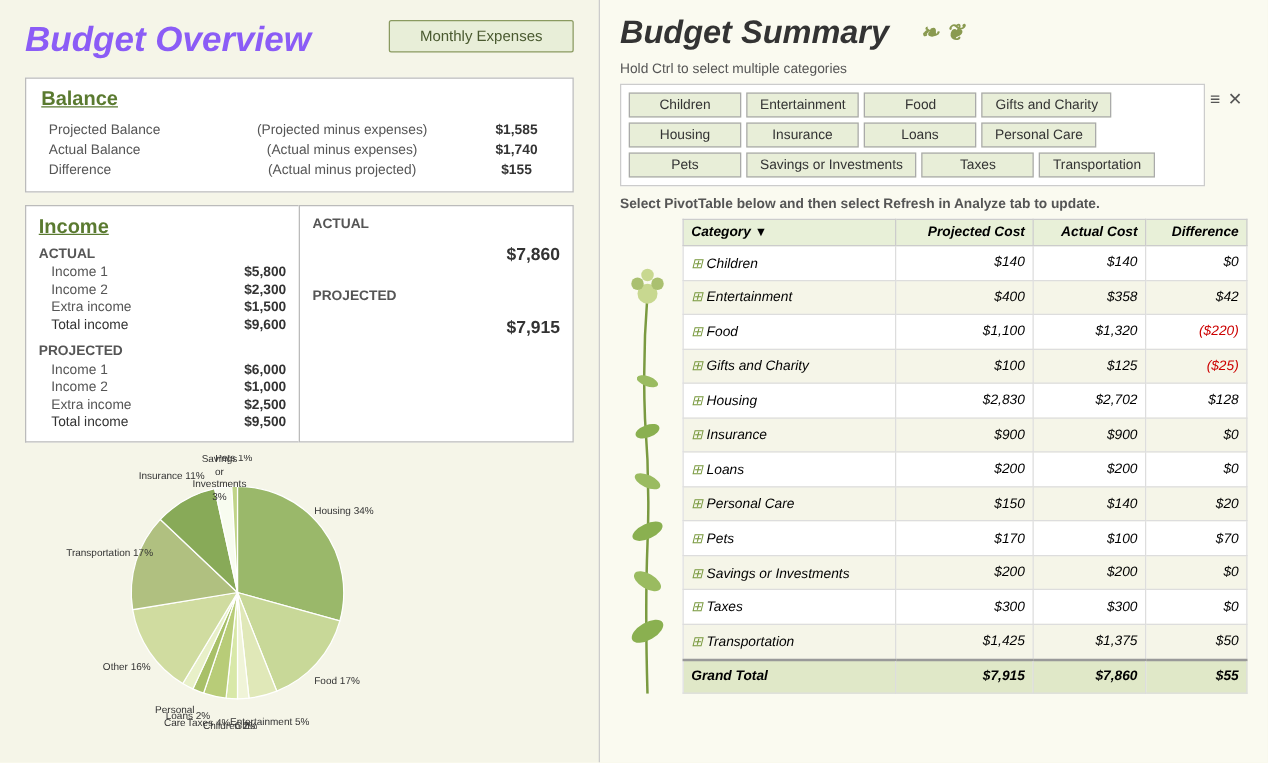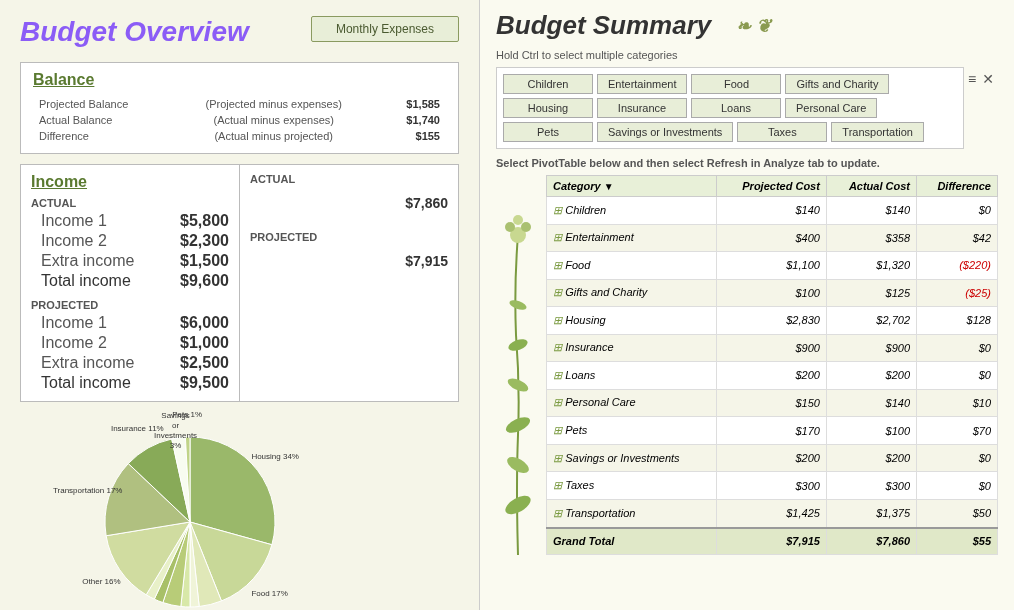--- a/index.html
+++ b/index.html
@@ -62,21 +62,21 @@
     }
     .balance-table {
       width: 100%;
       font-size: 11px;
     }
     .balance-table td {
       padding: 1px 4px;
     }
     .balance-table .label { color: #555; width: 130px; }
     .balance-table .desc { color: #555; text-align: center; }
-    .balance-table .val { text-align: right; font-weight: bold; color: #333; }
+    .balance-table .val { text-align: center; font-weight: bold; color: #333; }
     .income-expense-row {
       display: flex;
       gap: 0;
       margin-bottom: 10px;
     }
     .income-box {
       flex: 1;
       border: 1px solid #bbb;
       background: #fff;
       padding: 8px 10px;
@@ -90,21 +90,21 @@
     }
     .ie-section-label {
       font-size: 11px;
       font-weight: bold;
       color: #555;
       margin-bottom: 2px;
     }
     .ie-row {
       display: flex;
       justify-content: space-between;
-      font-size: 16px;
+      font-size: 11px;
       padding: 1px 0;
     }
     .ie-row .item-label { color: #555; padding-left: 10px; }
     .ie-row .item-val { font-weight: bold; color: #333; }
     .ie-row.total-row .item-label { color: #333; }
     .expense-single {
       display: flex;
       align-items: center;
       justify-content: flex-end;
       font-size: 14px;
@@ -414,21 +414,21 @@
           <tr>
             <td><span style="color:#7a9a40; font-size:11px; cursor:pointer;">⊞</span> Loans</td>
             <td class="right">$200</td>
             <td class="right">$200</td>
             <td class="right">$0</td>
           </tr>
           <tr>
             <td><span style="color:#7a9a40; font-size:11px; cursor:pointer;">⊞</span> Personal Care</td>
             <td class="right">$150</td>
             <td class="right">$140</td>
-            <td class="right">$10</td>
+            <td class="right">$20</td>
           </tr>
           <tr>
             <td><span style="color:#7a9a40; font-size:11px; cursor:pointer;">⊞</span> Pets</td>
             <td class="right">$170</td>
             <td class="right">$100</td>
             <td class="right">$70</td>
           </tr>
           <tr>
             <td><span style="color:#7a9a40; font-size:11px; cursor:pointer;">⊞</span> Savings or Investments</td>
             <td class="right">$200</td>

